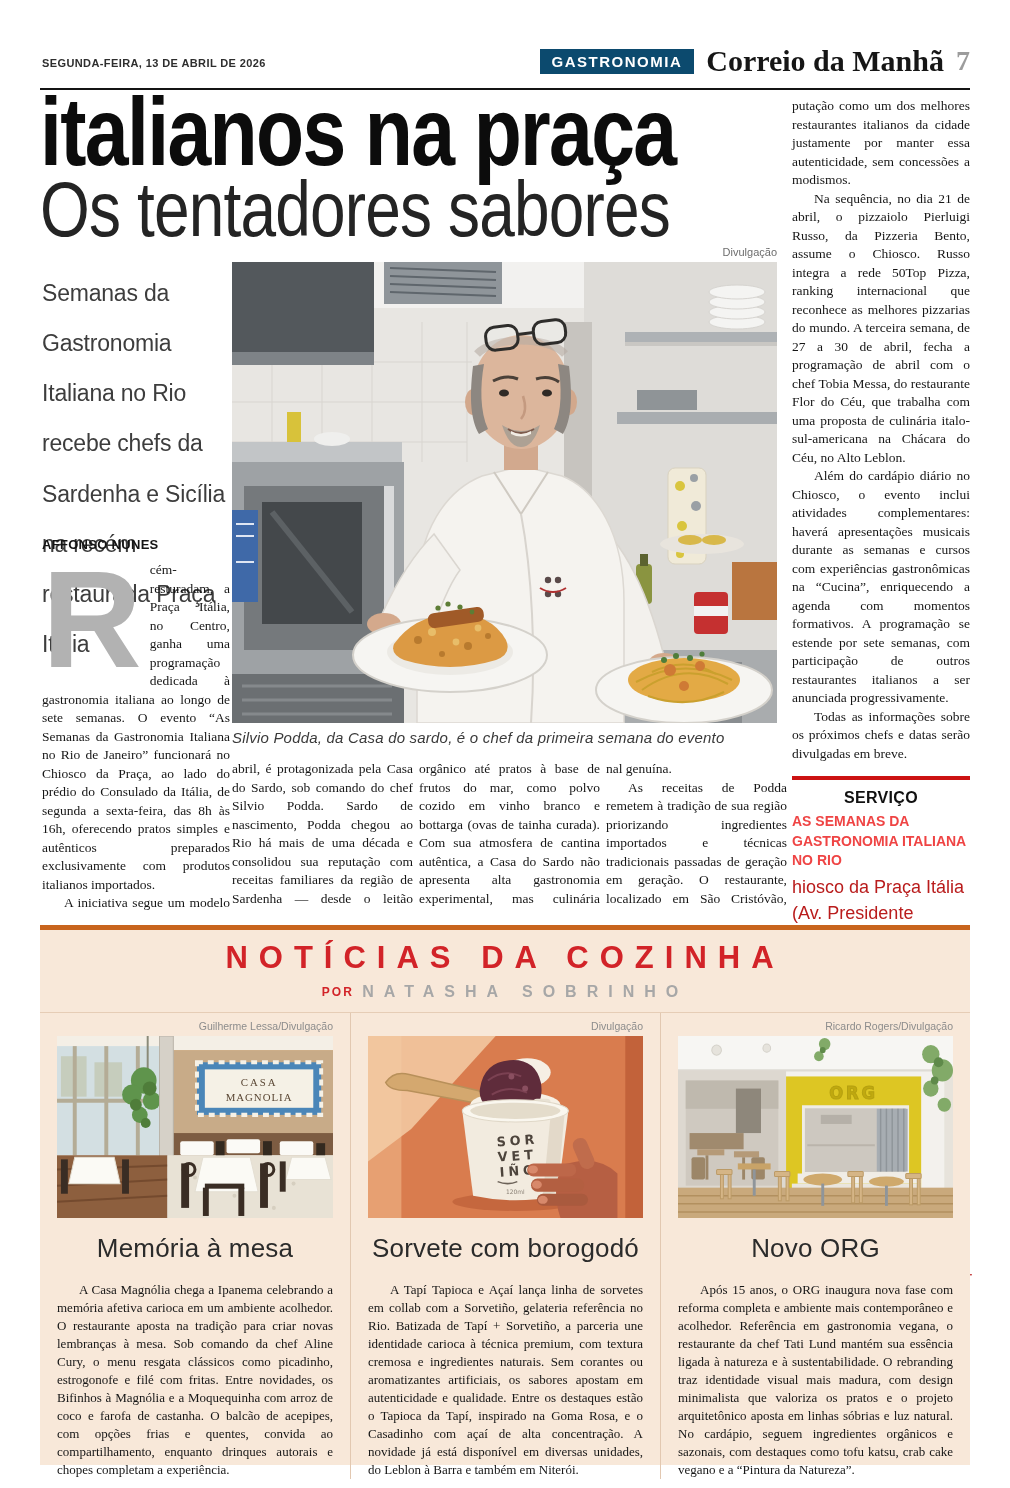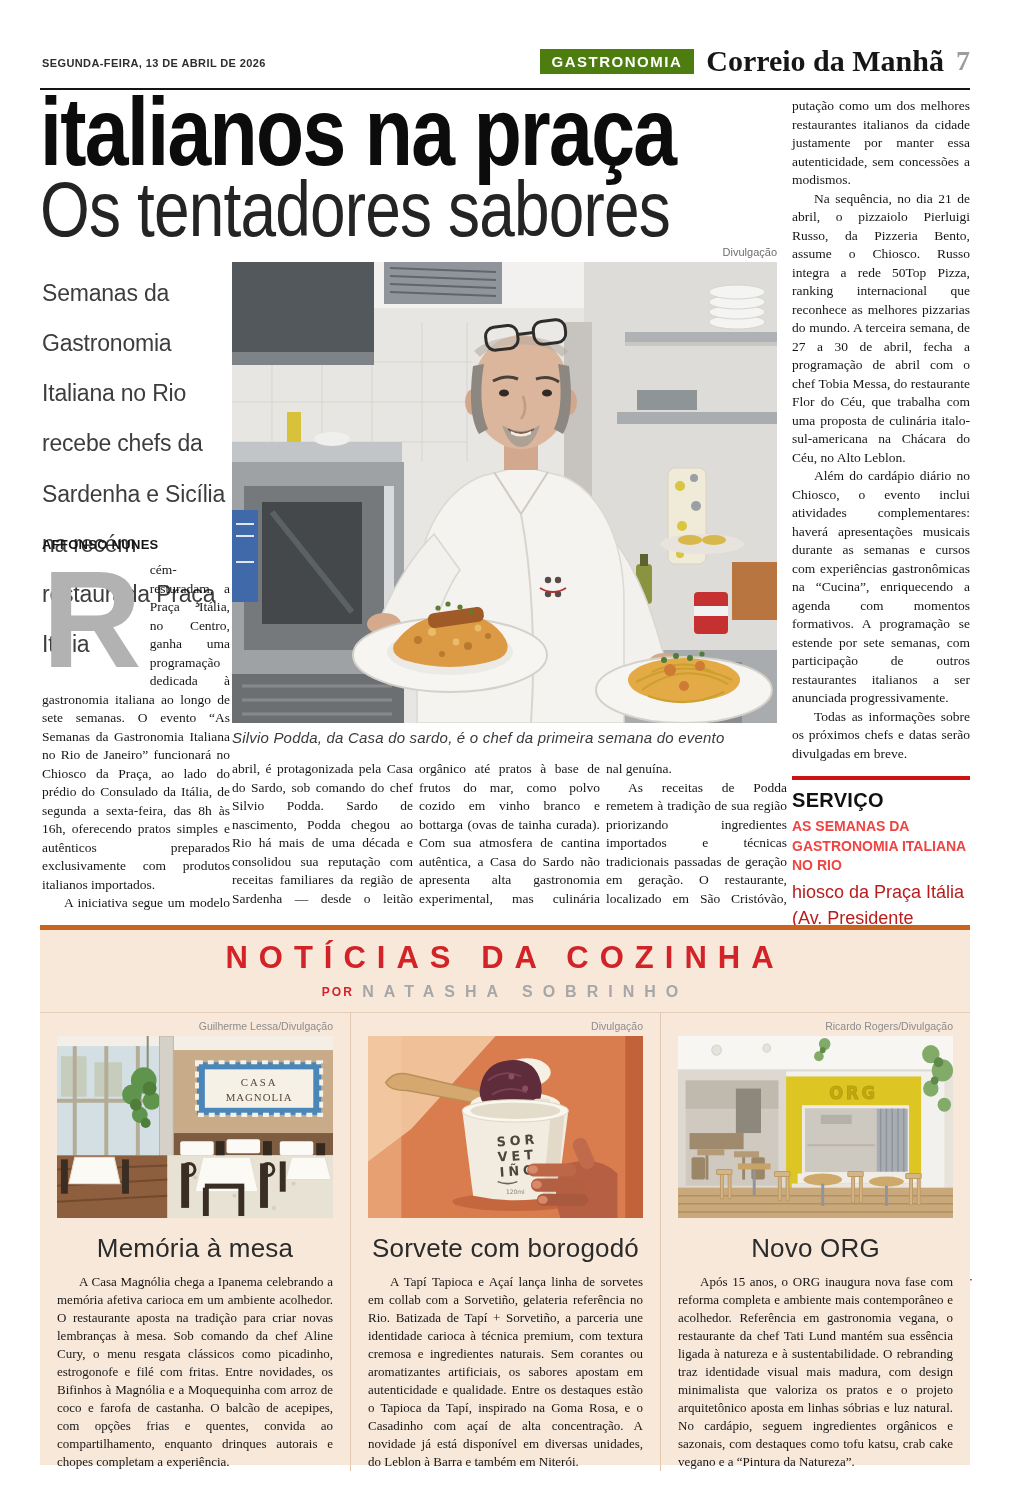--- a/index.html
+++ b/index.html
@@ -12,21 +12,21 @@
   
   .date {
     position:absolute; left:42px; top:57px;
     font-size:11px; font-weight:700; letter-spacing:.4px; color:#2e2e2e;
   }
   .header-right {
     position:absolute; right:40px; top:44px;
     display:flex; align-items:center; gap:12px;
   }
   .badge {
-    background:#4d7c0f; color:#ffffff; font-weight:800; font-size:15px;
+    background:#0c4a6e; color:#ffffff; font-weight:800; font-size:15px;
     letter-spacing:1.5px; padding:4px 12px;
   }
   .masthead {
     font-family:"Liberation Serif", serif; font-weight:700; font-size:30px; color:#161616;
   }
   .pageno {
     font-family:"Liberation Serif", serif; font-weight:700; font-size:28px; color:#9c9c9c;
   }
   .header-rule {
     position:absolute; left:40px; top:88px; width:930px; border-top:2px solid #141414;
@@ -76,21 +76,21 @@
   }
   .photo-main svg { display:block; width:100%; height:100%; }
   .caption {
     position:absolute; left:232px; top:729px; width:545px;
     font-style:italic; font-weight:300; font-size:15px; color:#3a3a3a; letter-spacing:.2px;
   }
   
   .colR { position:absolute; left:792px; top:97px; width:178px; }
   .colR .serifblk p.ind { text-indent:22px; }
   .service-rule { margin-top:13px; border-top:4px solid #cc1212; width:100%; }
-  .service-title { font-size:20px; font-weight:800; color:#111; margin-top:9px; letter-spacing:.3px; }
+  .service-title { font-size:16px; font-weight:800; color:#111; margin-top:9px; letter-spacing:.3px;text-align:center; }
   .service-sub { font-size:14px; font-weight:700; color:#ef4444; line-height:1.4; margin-top:5px; }
   .service-line { font-size:18px; color:#b91c1c; line-height:1.45; }
   .service-lines { margin-top:3px; }
   
   .kn {
     position:absolute; left:40px; top:925px; width:930px; height:540px;
     background:#f8e8d9; border-top:5px solid #c8641d; padding-top:10px;
   }
   .kn-title {
     text-align:center; color:#d22328; font-weight:800; font-size:31px; letter-spacing:11px;
@@ -99,21 +99,21 @@
   .kn-by { color:#d22328; font-size:12px; font-weight:700; letter-spacing:2px; vertical-align:1px; }
   .kn-author { color:#a7a7a7; font-size:16px; font-weight:700; letter-spacing:10px; margin-left:4px; }
   .kn-sep { border-bottom:1px solid #e6cdb6; margin-top:11px; }
   .kn-cols { display:flex; }
   .kn-col { width:310px; padding:0 17px; }
   .kn-col + .kn-col { border-left:1px solid #e2c8b1; }
   .kn-credit { text-align:right; font-size:10.5px; color:#8c8c8c; margin:7px 0 3px; height:13px; }
   .kn-photo { width:100%; height:182px; background:#ddd; }
   .kn-photo svg { display:block; width:100%; height:100%; }
   .kn-head {
-    text-align:center; font-size:26px; font-weight:300; color:#2b2b2b; margin:15px 0 9px;
+    text-align:center; font-size:26px; font-weight:300; color:#2b2b2b; margin:15px 0 17px;
     letter-spacing:.2px;
   }
   .kn-body {
     font-family:"Liberation Serif", serif; font-size:13px; line-height:18px;
     text-align:justify; color:#161616; text-indent:22px;
   }
 </style>
 </head>
 <body>
 

